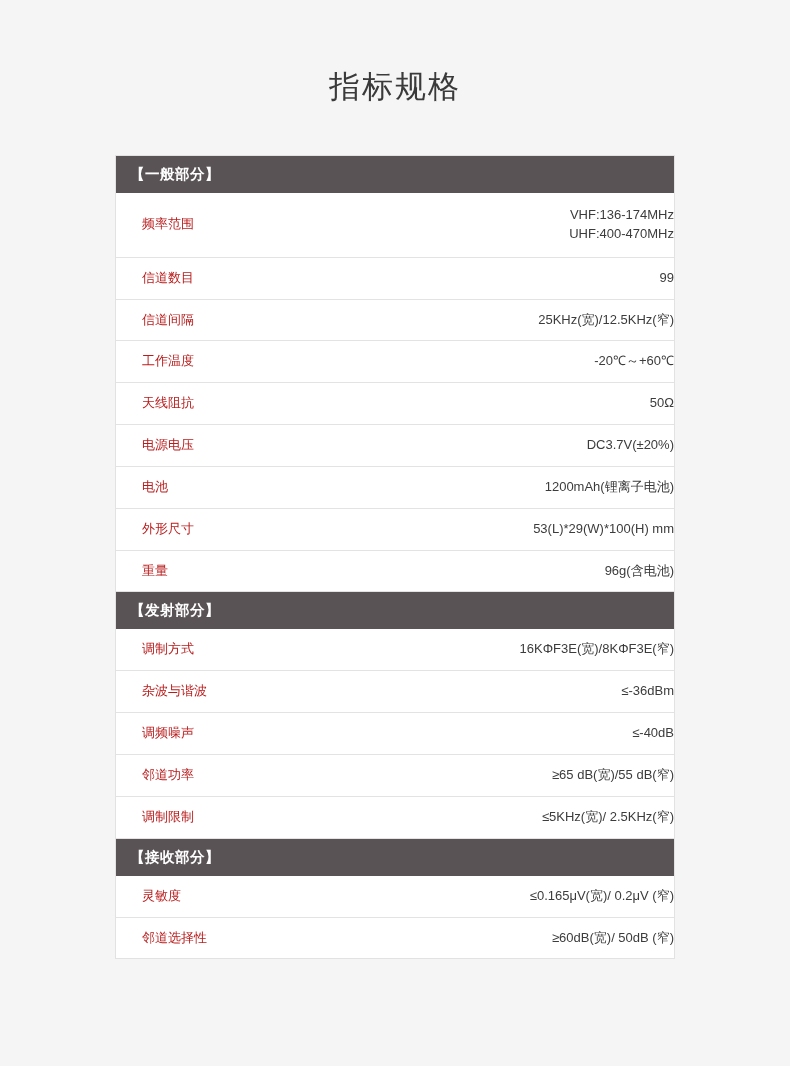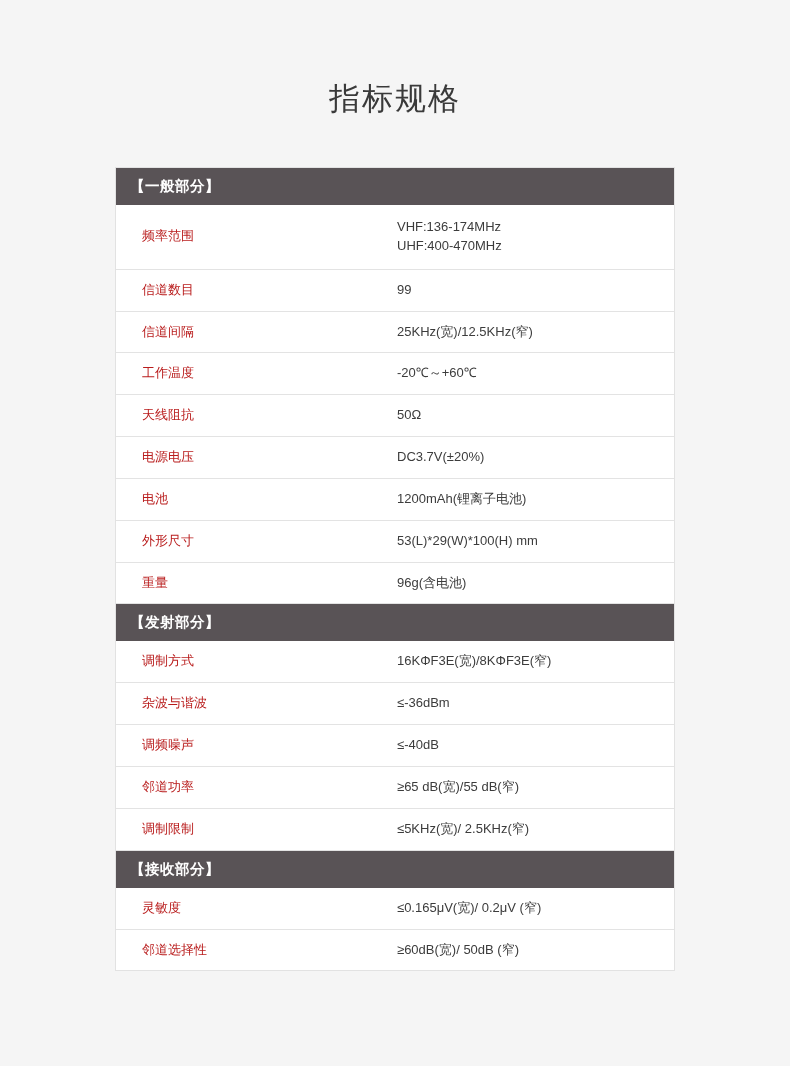--- a/index.html
+++ b/index.html
@@ -20,21 +20,21 @@
     position: relative;
     box-sizing: border-box;
   }
   .page-title {
     text-align: center;
     font-size: 31px;
     letter-spacing: 2px;
     color: #3a3a3a;
     font-weight: normal;
     padding-top: 66px;
-    margin: 12px;
+    margin: 0;
   }
   .spec-table {
     width: 558px;
     margin: 48px auto 0 auto;
     border-collapse: collapse;
     table-layout: fixed;
     background: #fff;
     box-shadow: 0 0 0 1px #e2e2e2;
   }
   .spec-table tr.section-row td {
@@ -59,20 +59,21 @@
   .spec-table tr.data-row td.label {
     width: 215px;
     padding-left: 26px;
     box-sizing: border-box;
     color: #b91c1c;
   }
   .spec-table tr.data-row td.value {
     padding-left: 2px;
     box-sizing: border-box;
     color: #3c3c3c;
+    text-align: right;
   }
   .spec-table tr.data-row.tall td {
     padding-top: 13px;
     padding-bottom: 13px;
   }
   .value .line {
     display: block;
   }
   .spec-table tr.data-row:last-of-type td {
     border-bottom: none;

